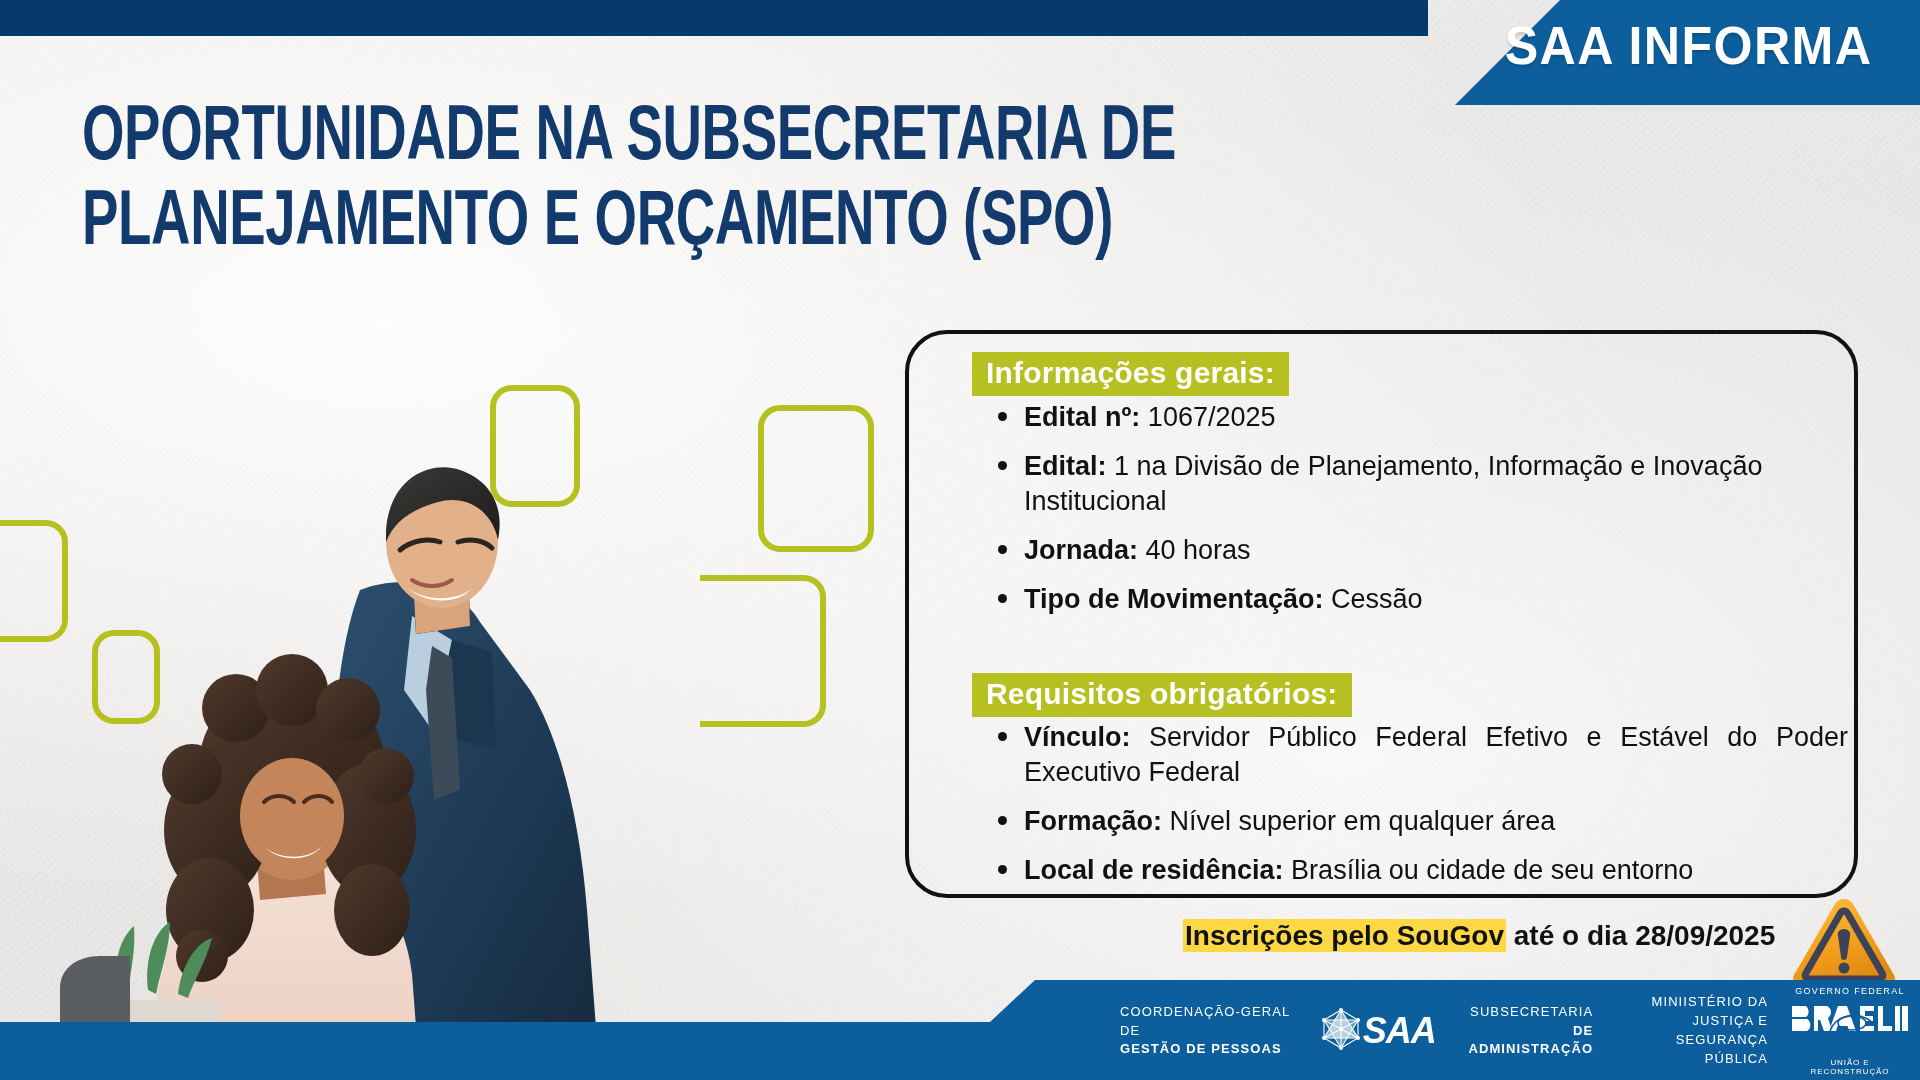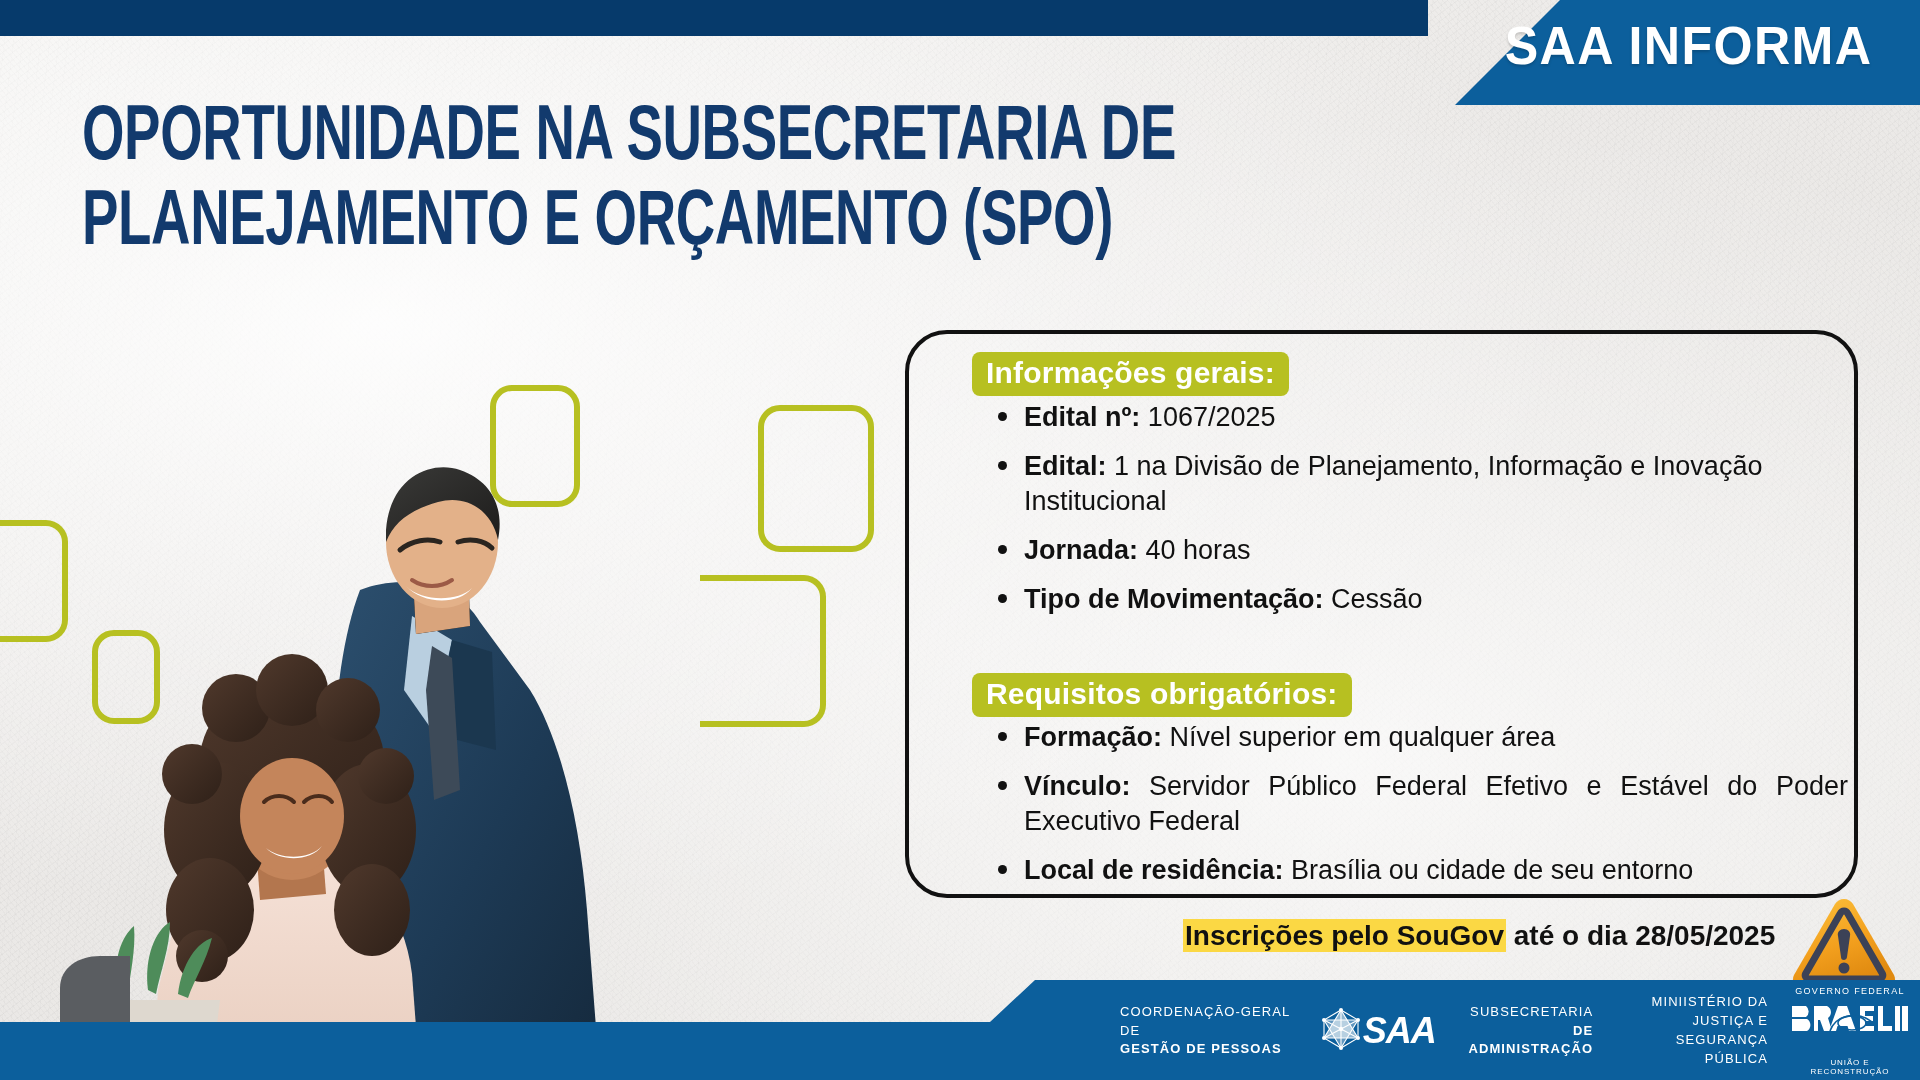--- a/index.html
+++ b/index.html
@@ -61,21 +61,21 @@
   .d4{left:92px;top:630px;width:56px;height:82px;}
   .d5{left:700px;top:575px;width:120px;height:140px;border-left:none;border-radius:0 22px 22px 0;}
   
   .card{
     position:absolute;left:905px;top:330px;width:945px;height:560px;
     border:4px solid #111111;border-radius:42px;background:transparent;
   }
   .chip{
     display:inline-block;background:#b7c021;color:#ffffff;
     font-weight:bold;font-size:30px;padding:5px 14px 7px 14px;
-    letter-spacing:.2px;line-height:1.05;border-radius:8px;
+    letter-spacing:.2px;line-height:1.05;
   }
   .chip-gerais{position:absolute;left:972px;top:352px;}
   .chip-requisitos{position:absolute;left:972px;top:673px;}
   ul.bullets{
     position:absolute;margin:0;padding:0 0 0 28px;list-style:none;
   }
   ul.bullets li{
     position:relative;color:#111111;font-size:27px;line-height:1.3;
     margin-bottom:14px;padding-left:4px;margin-left:12px;
   }
@@ -243,32 +243,32 @@
     </li>
     <li>
       <b>Tipo de Movimentação:</b><span> Cessão</span>
     </li>
   </ul>
 
   <div class="chip chip-requisitos">Requisitos obrigatórios:</div>
 
   <ul class="bullets list-req">
     <li>
+      <b>Vínculo:</b><span>  Servidor Público Federal Efetivo e Estável do Poder Executivo Federal</span>
+    </li>
+    <li>
       <b>Formação:</b><span>  Nível superior em qualquer área</span>
     </li>
     <li>
-      <b>Vínculo:</b><span>  Servidor Público Federal Efetivo e Estável do Poder Executivo Federal</span>
-    </li>
-    <li>
       <b>Local de residência:</b><span>  Brasília ou cidade de seu entorno</span>
     </li>
   </ul>
 
   <div class="inscr">
-    <span class="hl">Inscrições pelo SouGov</span><span> até o dia 28/05/2025</span>
+    <span class="hl">Inscrições pelo SouGov</span><span> até o dia 28/09/2025</span>
   </div>
 
   <div class="warn">
     <svg width="108" height="96" viewBox="0 0 108 96" xmlns="http://www.w3.org/2000/svg" aria-hidden="true">
       <defs>
         <linearGradient id="trigrad" x1="0" y1="0" x2="0.4" y2="1">
           <stop offset="0%" stop-color="#fbc13c"></stop>
             <stop offset="60%" stop-color="#f3a01e"></stop>
             <stop offset="100%" stop-color="#e08a10"></stop>
         </linearGradient>

